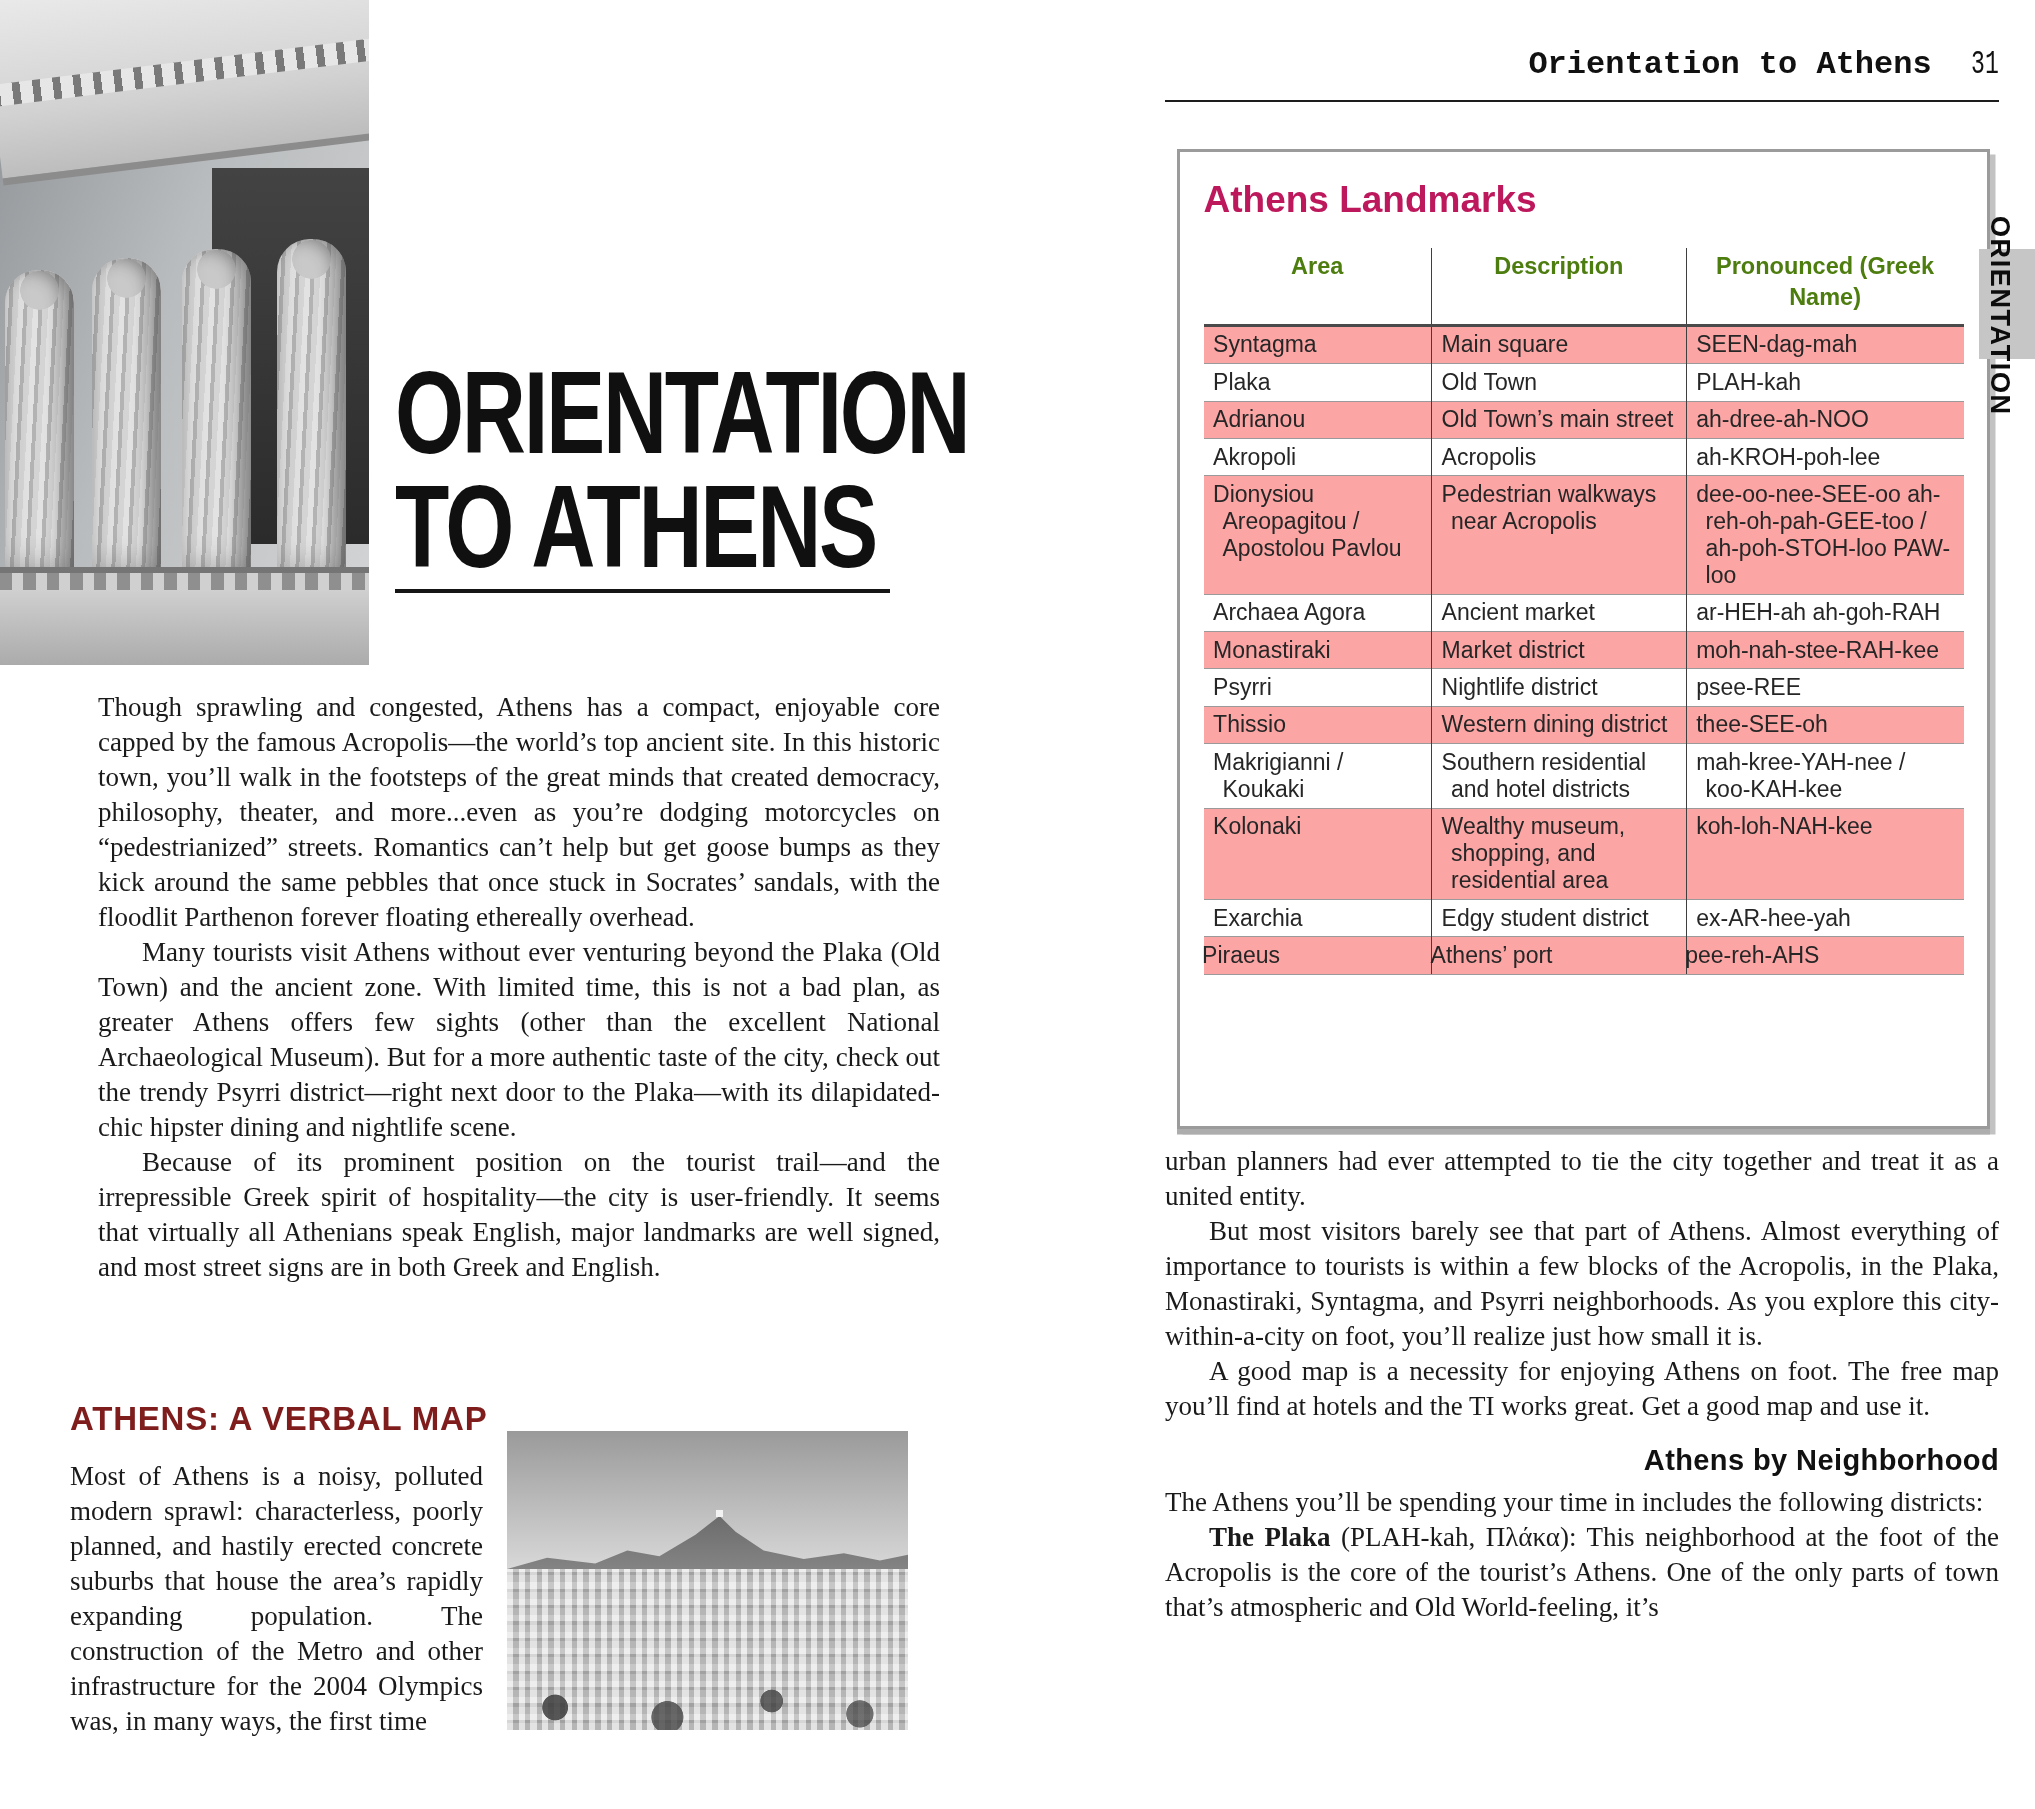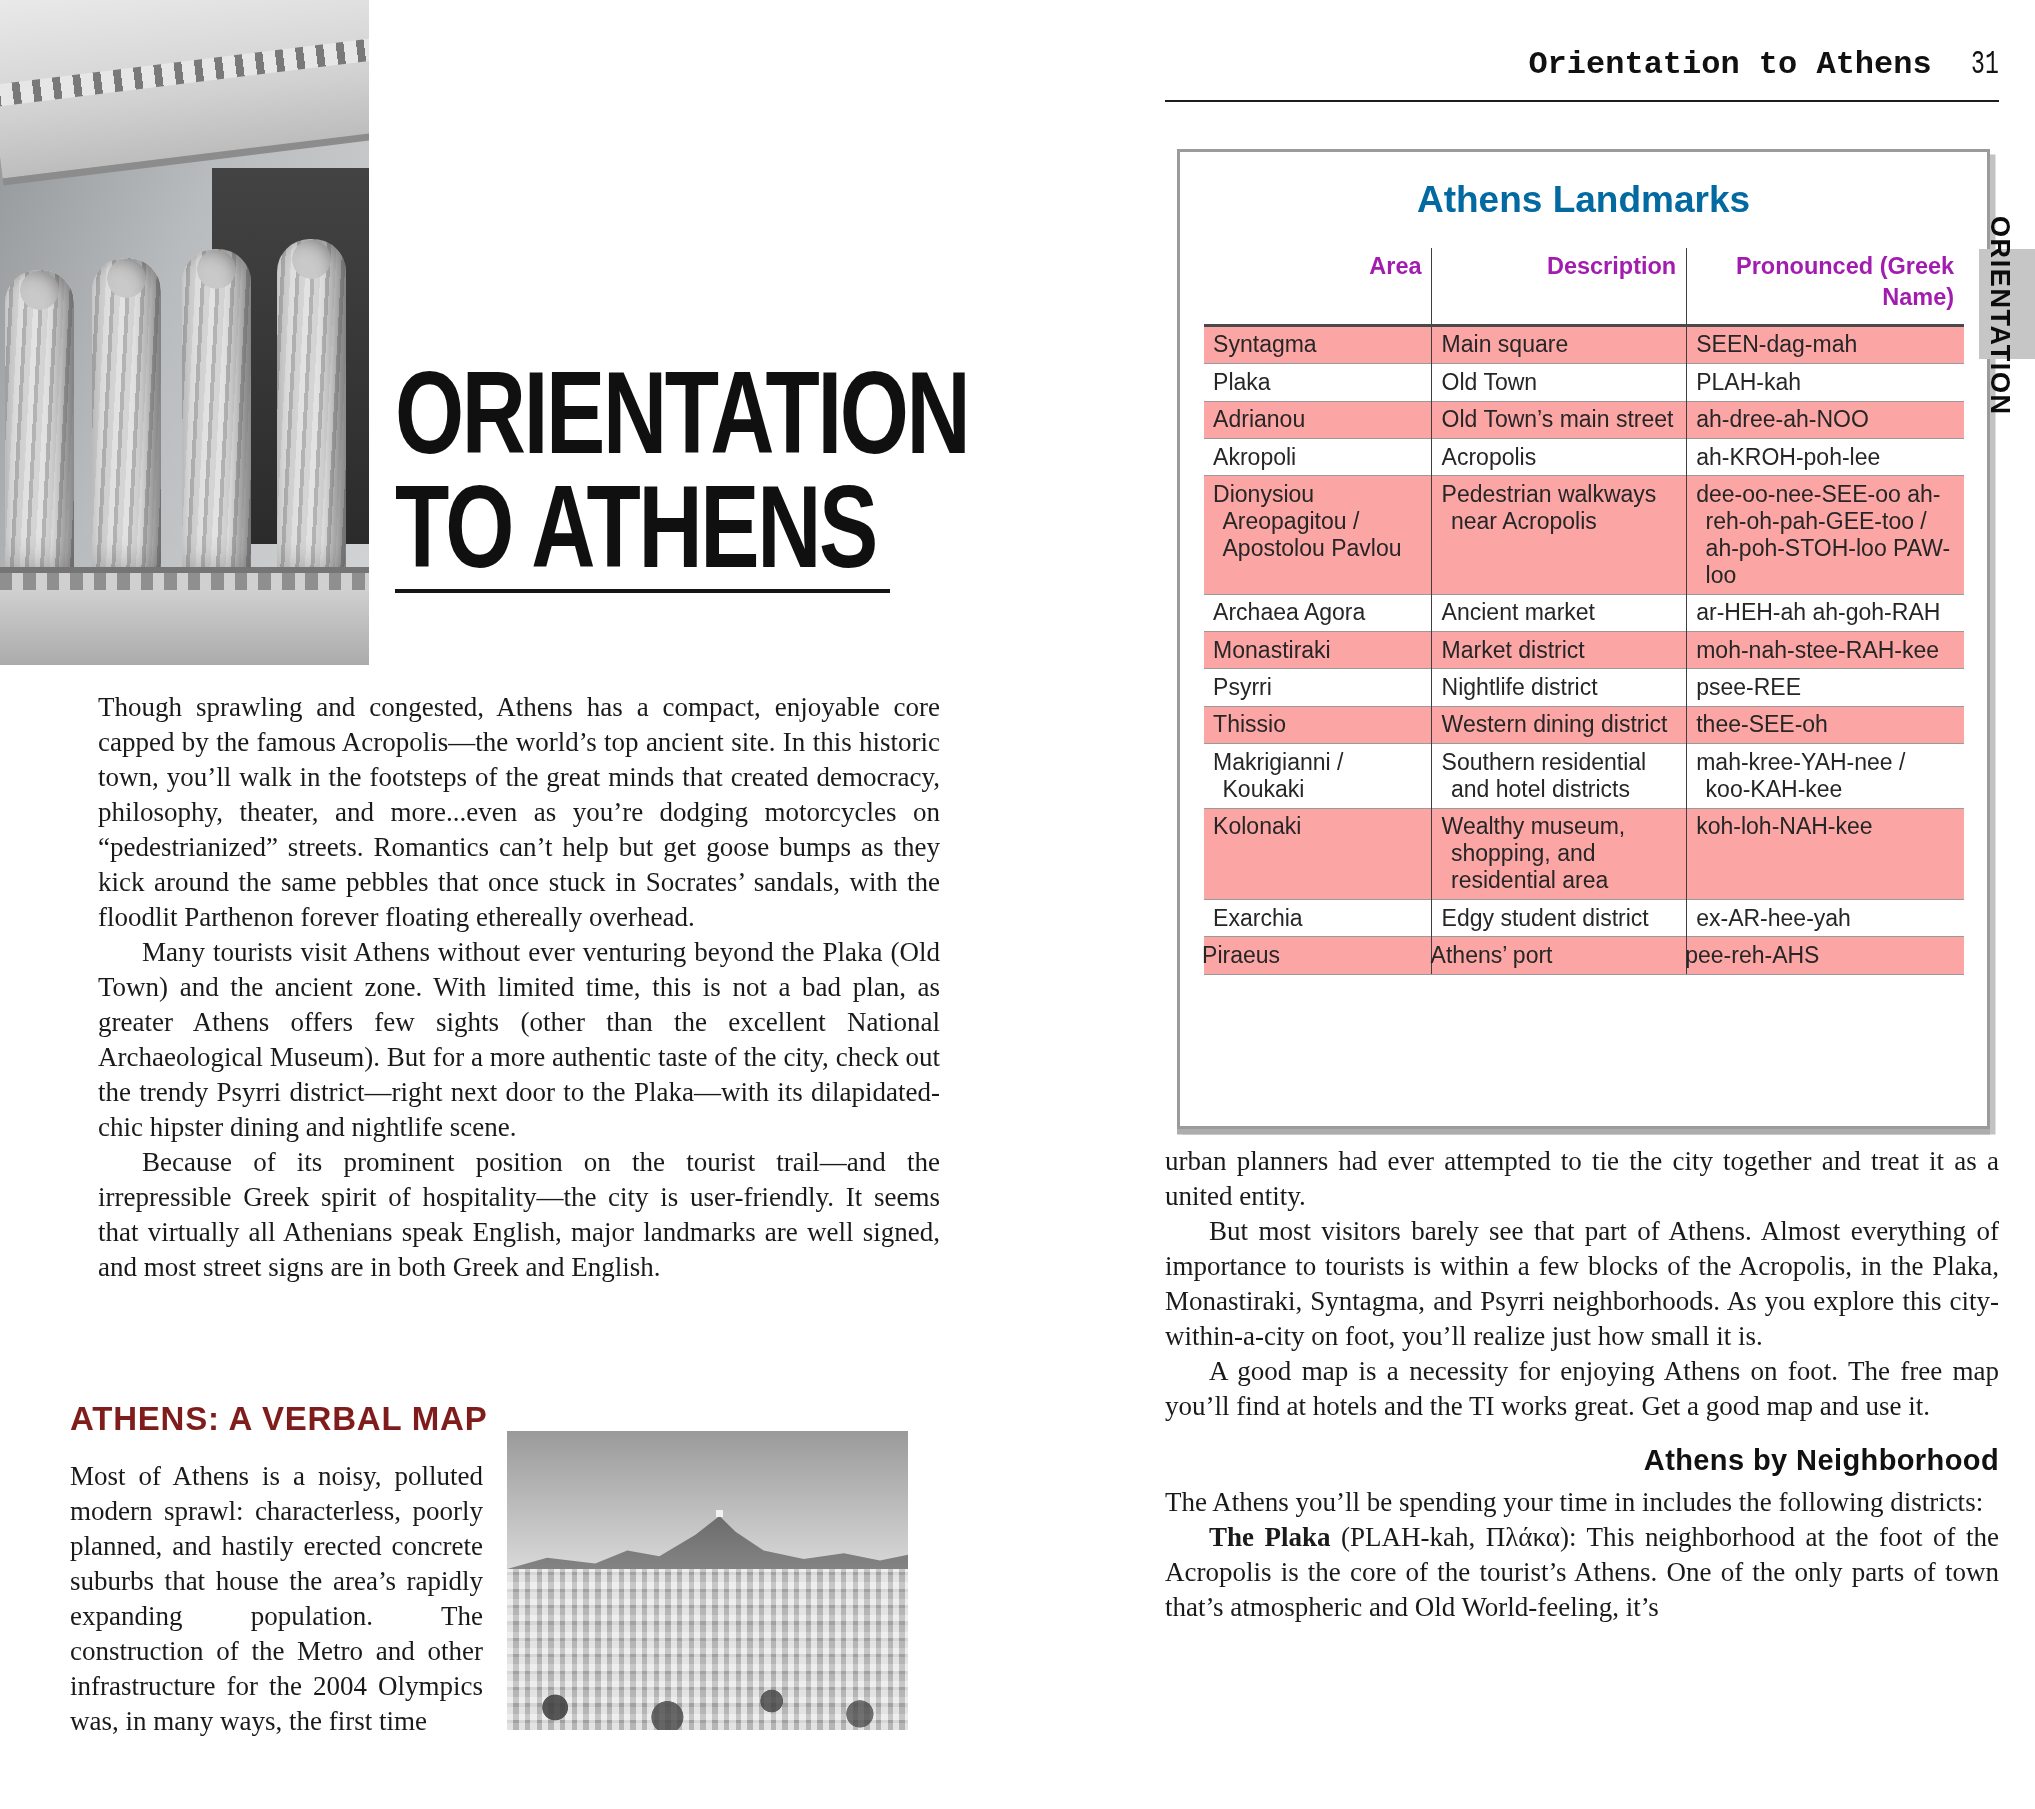--- a/index.html
+++ b/index.html
@@ -60,25 +60,25 @@
   .right-header{position:absolute;left:1165px;top:45px;width:834px;text-align:right;
     font-family:Liberation Mono, monospace;color:#111;white-space:nowrap;}
   .right-header .t{font-weight:800;font-size:32px;letter-spacing:0;}
   .right-header .n{display:inline-block;font-weight:400;font-size:34px;transform:scaleX(.68);
     transform-origin:right;margin-left:19px;}
   .header-rule{position:absolute;left:1165px;top:100px;width:834px;height:2.3px;background:#1d1d1d;}
 
   .table-box{position:absolute;left:1177px;top:149px;width:813px;height:980px;box-sizing:border-box;
     border:3.1px solid #9b9b9b;box-shadow:0 5.5px 0 #adadad,5.5px 5.5px 0 #c2c2c2;background:#fff;
     padding:20.4px 23.5px;overflow:hidden;}
-  .table-title{text-align:center;font-family:"Liberation Sans",sans-serif;font-weight:800;
-    font-size:37px;color:#0369a1;margin:6.3px 0 27px;}
+  .table-title{text-align:left;font-family:"Liberation Sans",sans-serif;font-weight:800;
+    font-size:37px;color:#be185d;margin:6.3px 0 27px;}
   table{width:100%;border-collapse:collapse;font-family:"Liberation Sans",sans-serif;
     font-size:23px;line-height:27px;color:#262626;}
-  th{font-weight:700;color:#a21caf;text-align:right;vertical-align:top;
+  th{font-weight:700;color:#4d7c0f;text-align:center;vertical-align:top;
      padding:3.1px 9.4px 11px 9.4px;font-size:23.5px;line-height:31px;}
   td{vertical-align:top;padding:4.7px 9.4px 4.7px 19px;text-indent:-9.4px;border-top:1.6px solid #9a9a9a;}
   th + th, td + td{border-left:1.6px solid #3f3f3f;}
   thead th{border-bottom:3.1px solid #4a4a4a;}
   tbody tr:last-child td{border-bottom:1.6px solid #9a9a9a;padding-left:8px;}
   tr.shaded td{background:#fca5a5;}
 
   .side-tab-bg{position:absolute;left:1979px;top:249px;width:56px;height:110px;background:#c6c6c6;}
   .side-tab{position:absolute;left:1984px;top:216px;writing-mode:vertical-rl;
     font-family:"Liberation Sans",sans-serif;font-weight:800;font-size:27px;letter-spacing:1.6px;color:#0c0c0c;}

